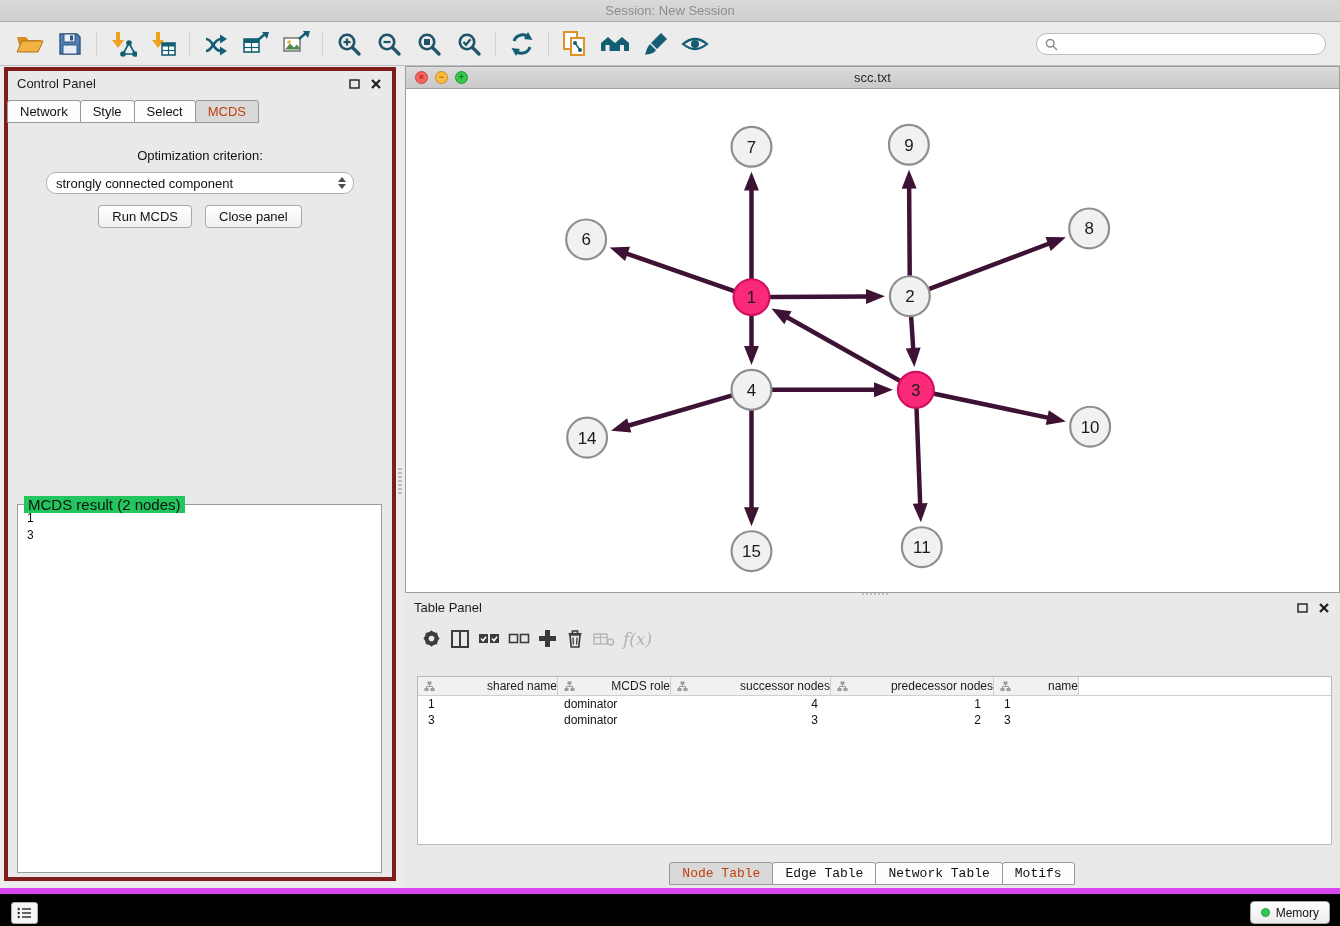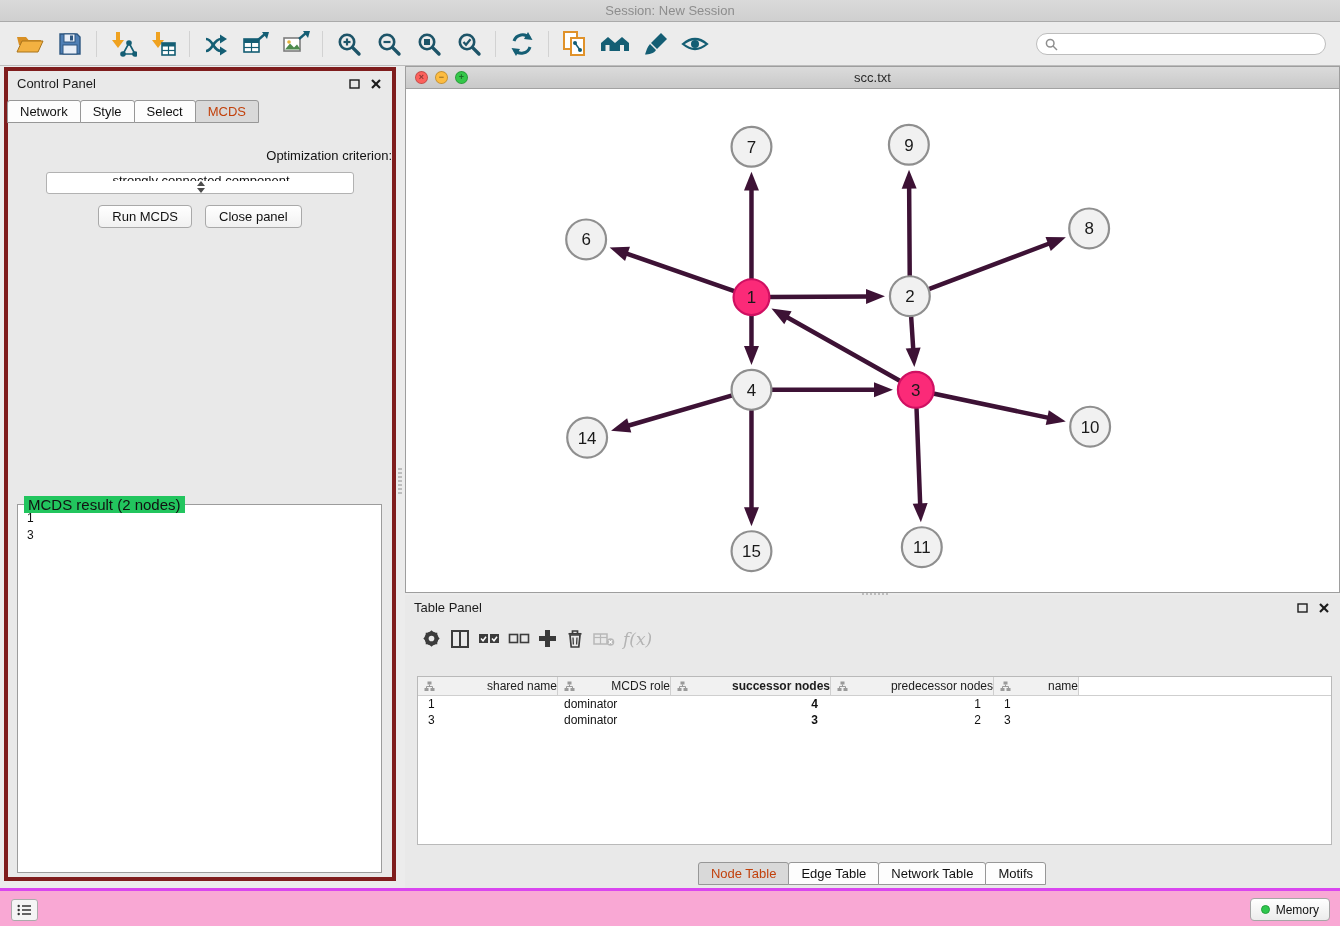--- a/index.html
+++ b/index.html
@@ -35,24 +35,24 @@
   .ph-icons { display:flex; align-items:center; gap:8px; }
   .float-btn, .close-btn { background:none; border:none; display:flex; align-items:center;
     justify-content:center; width:14px; height:14px; cursor:default; }
   .close-btn svg line { stroke:#1c1c1c; stroke-width:2.2; }
 
   .cp-tabs { display:flex; justify-content:flex-start; margin-top:4px; }
   .tab { background:#fdfdfd; border:1px solid #979797; padding:3px 12px;
     font-size:13px; color:#111; margin-left:-1px; border-radius:3px 3px 0 0; cursor:default; }
   .tab.active { background:#d9d9d9; color:#c2410c; }
 
-  .opt-label { margin-top:25px; text-align:right; font-size:13px; color:#111; }
+  .opt-label { margin-top:25px; text-align:center; font-size:13px; color:#111; }
   .dropdown { width:308px; height:22px; margin:9px auto 0; background:#fff;
-    border:1px solid #b2b2b2; border-radius:3px; display:flex; align-items:center;
-    padding:0 7px 0 9px; font-size:13px; color:#111;flex-direction:column; }
+    border:1px solid #b2b2b2; border-radius:10px; display:flex; align-items:center;
+    padding:0 7px 0 9px; font-size:13px; color:#111; }
   .dropdown-value { flex:1; white-space:nowrap; overflow:hidden; }
   .dropdown-arrows { display:flex; flex-direction:column; gap:2px; }
   .arr-up { width:0; height:0; border-left:4px solid transparent; border-right:4px solid transparent;
     border-bottom:5px solid #4c4c4c; }
   .arr-down { width:0; height:0; border-left:4px solid transparent; border-right:4px solid transparent;
     border-top:5px solid #4c4c4c; }
 
   .cp-buttons { display:flex; justify-content:center; gap:13px; margin-top:11px; }
   .btn { background:linear-gradient(#ffffff,#f1f1f1); border:1px solid #a9a9a9;
     border-radius:4px; padding:3px 13px; font-size:13px; color:#111;
@@ -93,33 +93,33 @@
   .ttbtn { background:none; border:none; display:flex; align-items:center; justify-content:center;
     cursor:default; padding:0; }
   .fx-label { font-family:"DejaVu Serif", serif; font-style:italic; font-size:17px; color:#b3b3b3; }
 
   .table-wrap { position:absolute; left:12px; right:8px; top:81px; bottom:43px;
     background:#ffffff; border:1px solid #b9b9b9; overflow:hidden; }
   .thead { display:flex; height:19px; border-bottom:1px solid #cfcfcf; font-size:12px; color:#1c1c1c; }
   .th { position:relative; background:#f1f1f1; border-right:1px solid #cfcfcf;
     display:flex; align-items:center; justify-content:flex-end; }
   .th .sort-icon { position:absolute; left:6px; top:4px; }
-  .w0 { width:140px; } .w1 { width:113px; } .w2 { width:160px;font-weight:bold; } .w3 { width:163px; } .w4 { width:85px; }
+  .w0 { width:140px; } .w1 { width:113px; } .w2 { width:160px; } .w3 { width:163px; } .w4 { width:85px; }
   .tr { display:flex; height:16px; align-items:center; font-size:12px; color:#111; }
   .td { height:16px; line-height:16px; white-space:nowrap; overflow:hidden; }
   .td.first { padding-left:10px; }
   .td.left { padding-left:6px; }
   .td.num { text-align:right; padding-right:13px; }
 
   .tp-tabs { position:absolute; bottom:3px; left:0; right:0; display:flex; justify-content:center; }
-  .tp-tabs .tab { border-radius:3px 3px 0 0; }
+  .tp-tabs .tab { border-radius:3px 3px 0 0;font-family:Liberation Mono, monospace; }
 
   
   .statusbar { position:absolute; bottom:0; left:0; right:0; height:38px;
-    background:#f9a8d4; border-top:3px solid #d946ef; }
+    background:#000000; border-top:6px solid #d946ef; }
   .list-btn { position:absolute; left:11px; top:8px; width:27px; height:22px;
     background:#f5f5f5; border:1px solid #ababab; border-radius:3px;
     display:flex; align-items:center; justify-content:center; cursor:default; }
   .memory-btn { position:absolute; right:10px; top:7px; height:23px;
     background:linear-gradient(#ffffff,#ececec); border:1px solid #a6a6a6; border-radius:4px;
     display:flex; align-items:center; gap:6px; padding:0 10px; font-size:12px; color:#111;
     font-family:"Liberation Sans",sans-serif; cursor:default; }
   .mem-dot { width:9px; height:9px; border-radius:50%; background:#2fc84e; border:1px solid #23a03c; }
 </style>
 </head>

